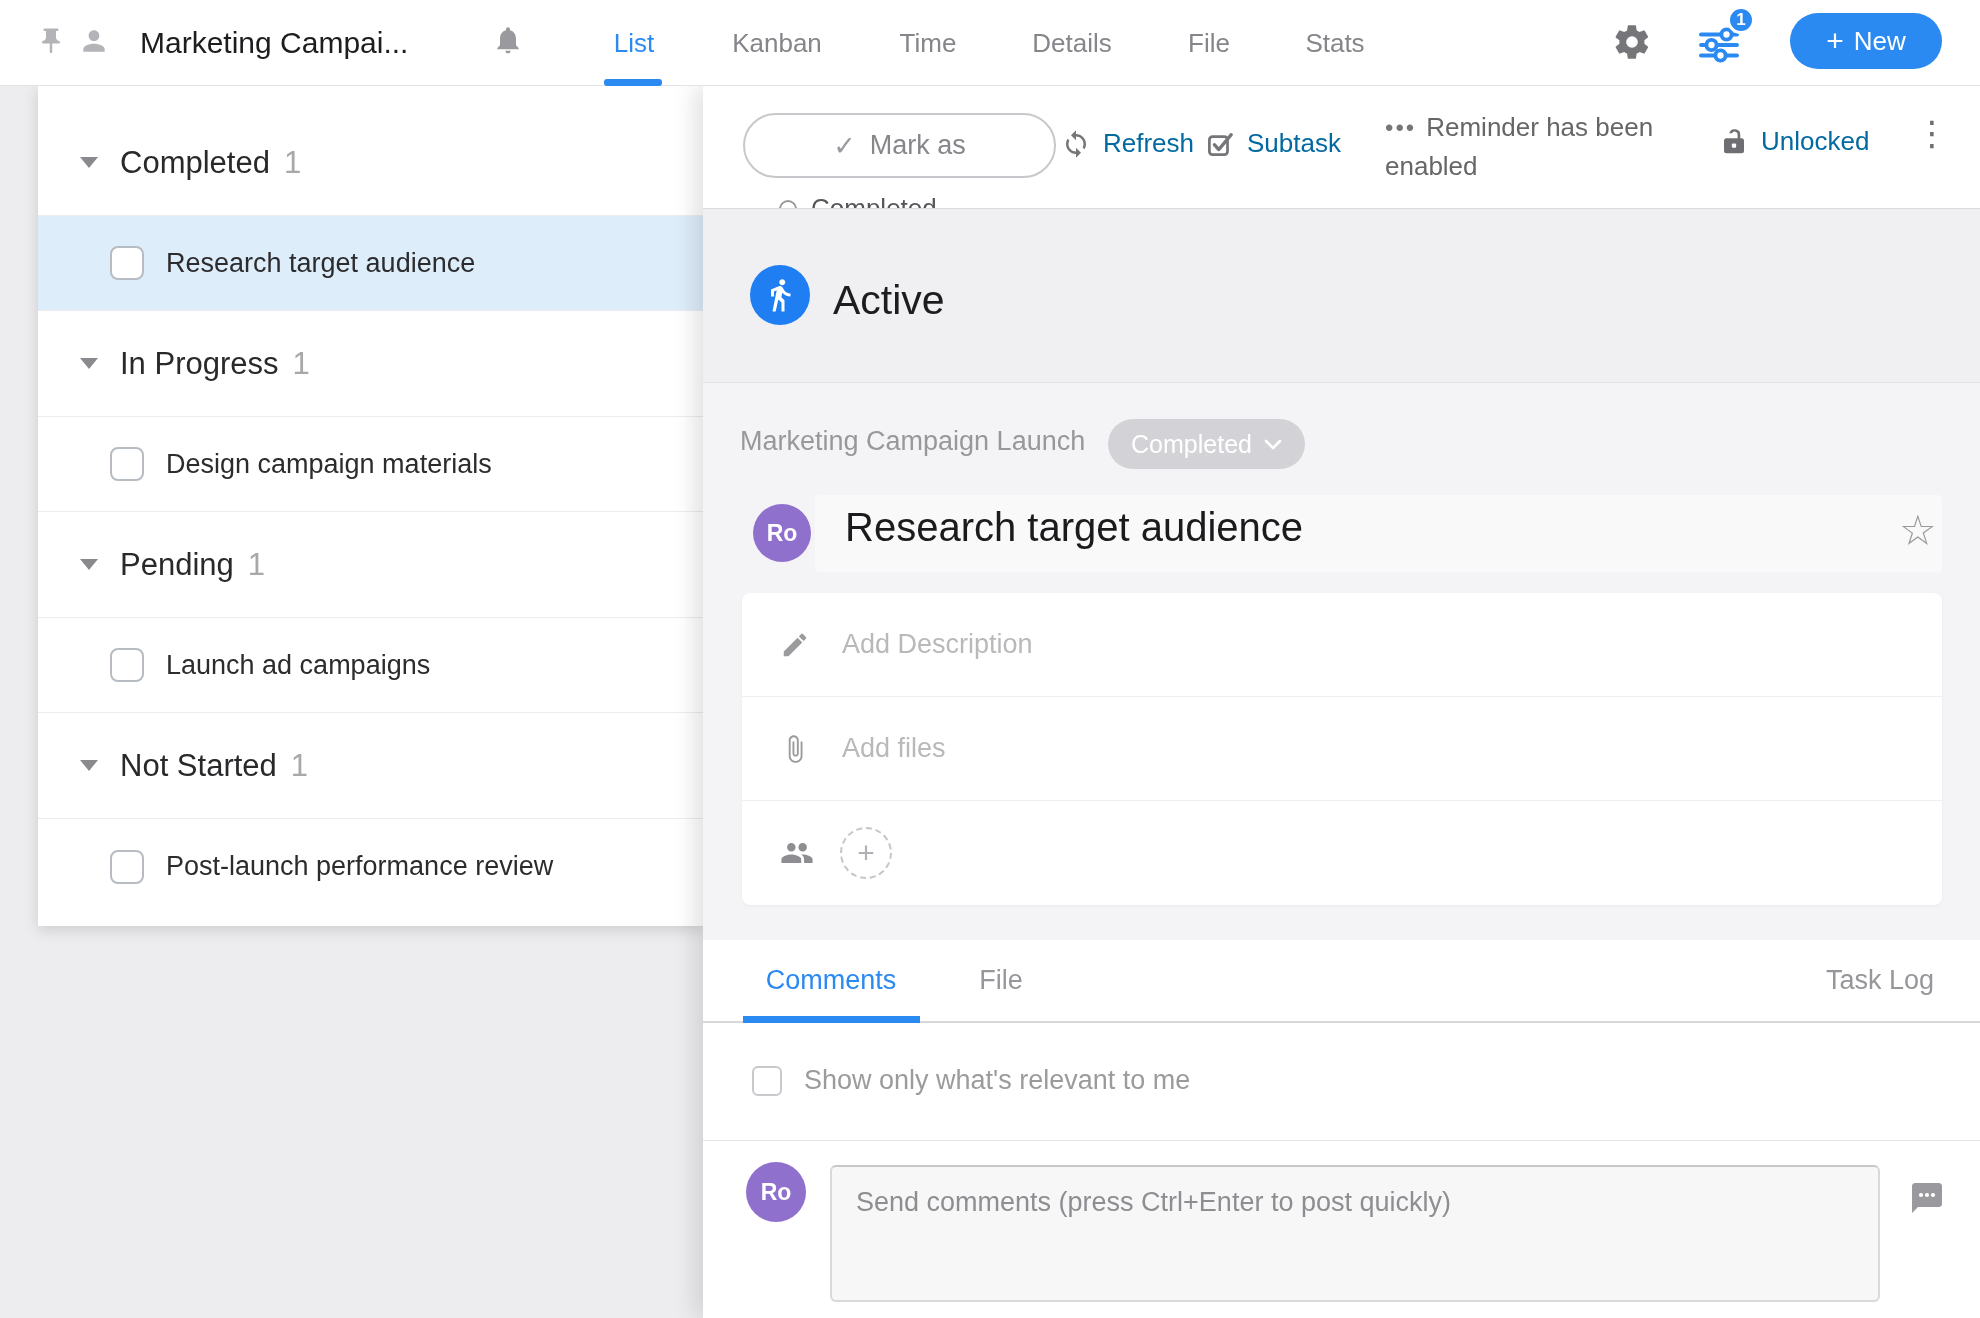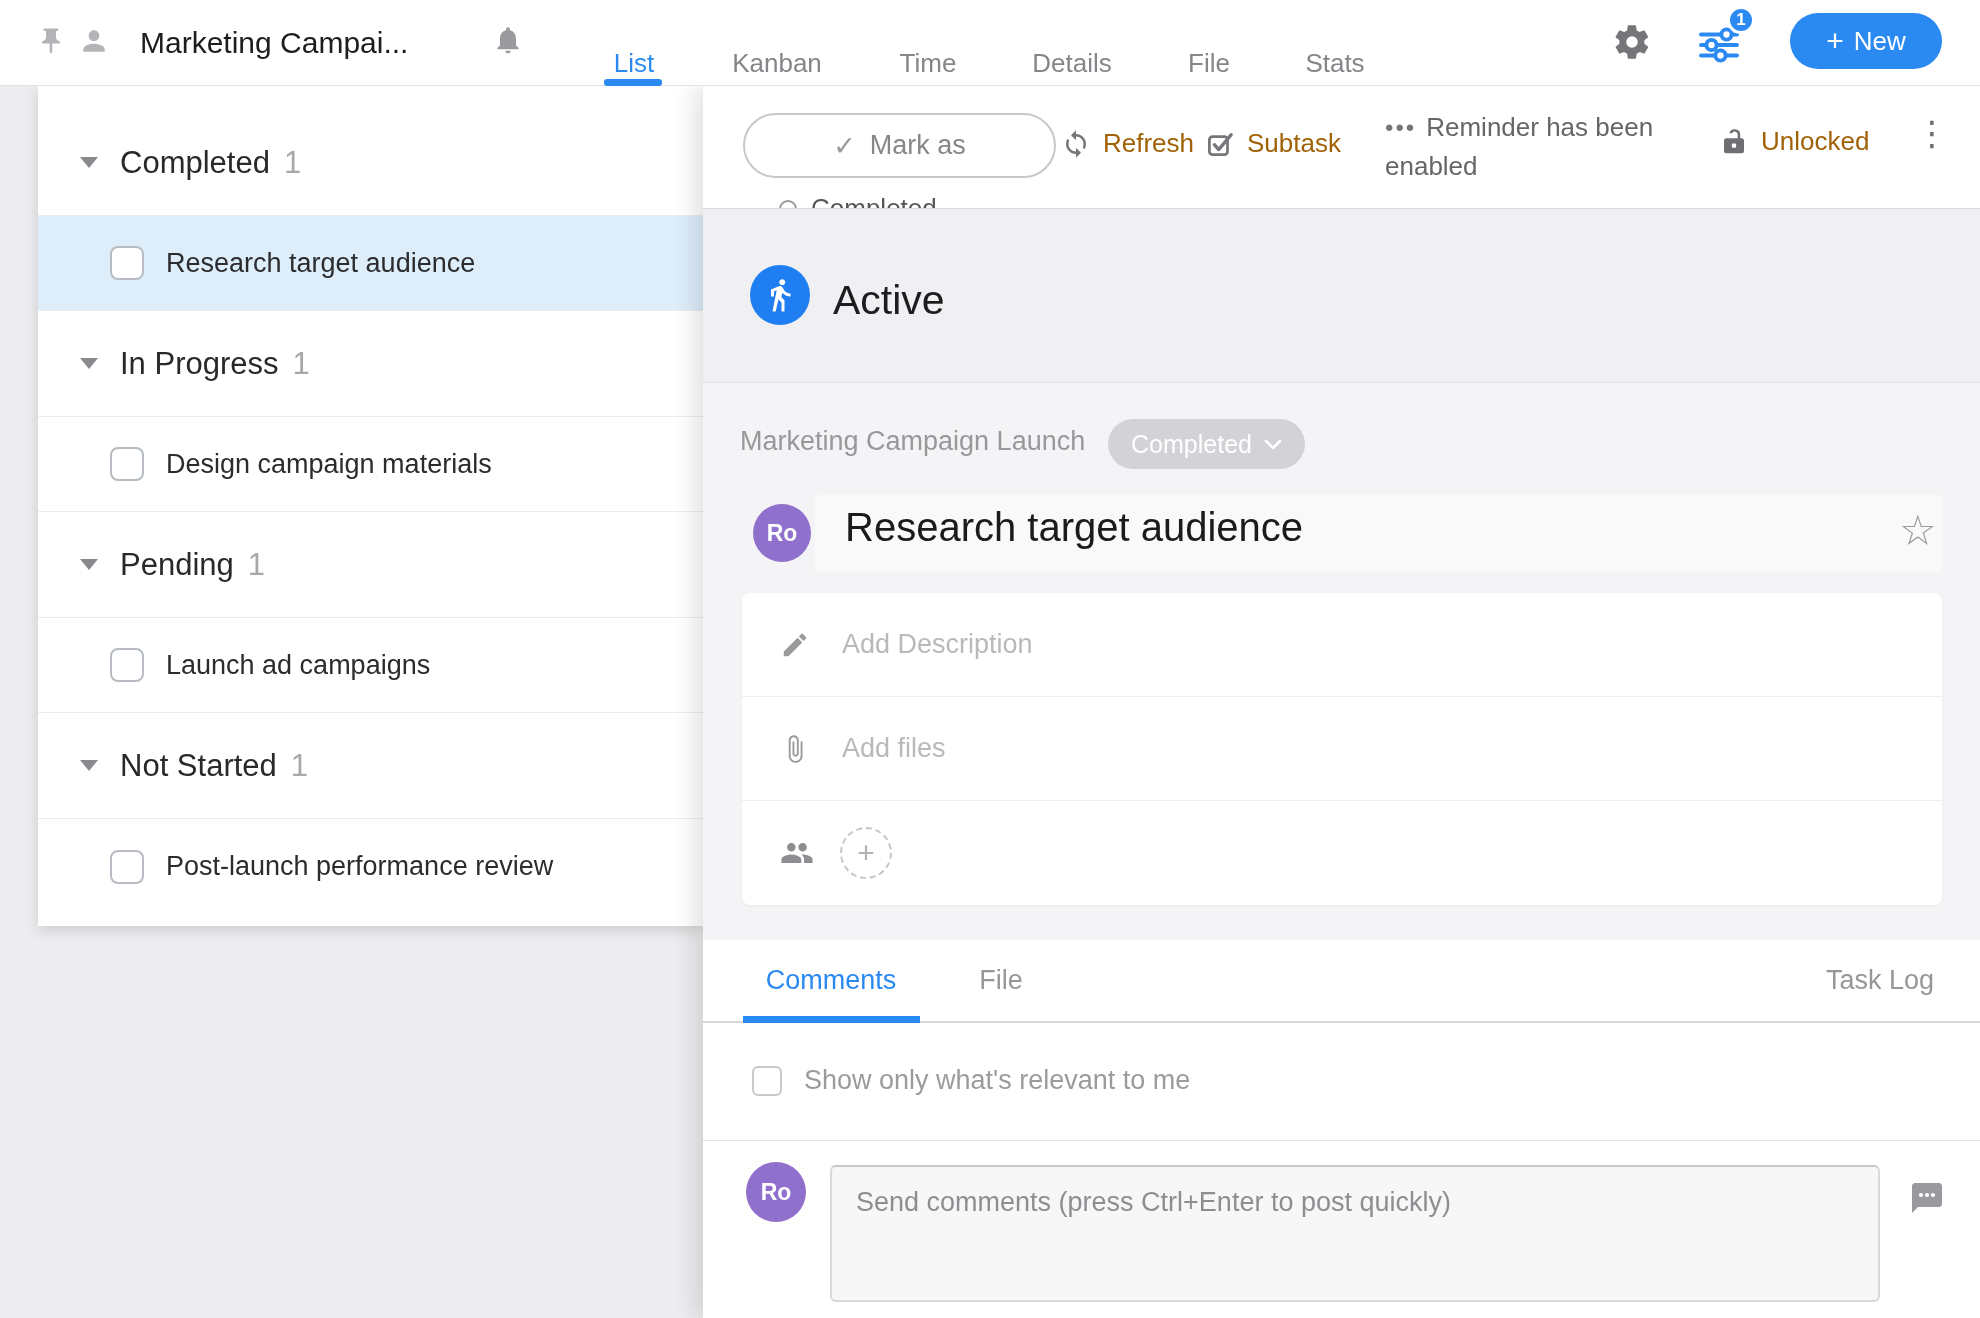--- a/index.html
+++ b/index.html
@@ -10,21 +10,21 @@
   
   .topnav { position:absolute; left:0; top:0; width:1980px; height:86px; background:#fff;
             border-bottom:1px solid #e3e3e6; z-index:30; }
   .nav-icon { position:absolute; top:26px; }
   .pin-ic   { left:36px; }
   .person-ic{ left:78px; top:25px; }
   .bell-ic  { left:492px; top:24px; }
   .proj-title { position:absolute; left:140px; top:0; height:86px; line-height:86px;
                 font-size:30px; color:#1d1d20; }
   .nav-tab { position:absolute; top:0; height:86px; line-height:86px; transform:translateX(-50%);
-             font-size:26px; color:#85858a; cursor:pointer;margin-top:20px; }
+             font-size:26px; color:#85858a; cursor:pointer; }
   .nav-tab.active { color:#2b8af2; }
   .tab-underline { position:absolute; left:604px; top:79px; width:58px; height:7px;
                    background:#2b8af2; border-radius:3px; }
   .gear-btn { position:absolute; left:1612px; top:22px; width:42px; height:42px; }
   .filter-btn { position:absolute; left:1698px; top:27px; width:42px; height:36px; }
   .filter-badge { position:absolute; left:1727px; top:6px; min-width:28px; height:28px;
                   background:#2b8af2; border:3px solid #fff; border-radius:14px; color:#fff;
                   font-size:17px; font-weight:bold; text-align:center; line-height:22px; }
   .new-btn { position:absolute; left:1790px; top:13px; width:152px; height:56px; border-radius:28px;
              background:#2b8af2; color:#fff; display:flex; align-items:center; justify-content:center;
@@ -52,21 +52,21 @@
            box-shadow:-8px 0 22px rgba(0,0,0,.12); z-index:20; }
 
   
   .toolbar { position:absolute; left:0; top:0; width:100%; height:122px; overflow:hidden; background:#fff; }
   .markas-pill { position:absolute; left:40px; top:27px; width:313px; height:65px; border:2px solid #c8c8cc;
                  border-radius:33px; display:flex; align-items:center; justify-content:center; gap:14px;
                  cursor:pointer; background:#fff; }
   .markas-check { font-size:27px; color:#9a9a9e; }
   .markas-label { font-size:27px; color:#87878b; }
   .tool-item { position:absolute; display:flex; align-items:center; gap:12px; font-size:26px;
-               color:#a16207; cursor:pointer; }
+               color:#0369a1; cursor:pointer; }
   .tool-refresh { left:358px; top:42px; }
   .tool-subtask { left:502px; top:42px; }
   .tool-reminder { position:absolute; left:682px; top:22px; width:272px; font-size:26px; color:#666;
                    line-height:38px; cursor:pointer; }
   .rem-dots { color:#76767a; letter-spacing:2px; font-size:24px; margin-right:10px; }
   .tool-lock { left:1016px; top:40px; }
   .kebab { position:absolute; left:1212px; top:28px; font-size:34px; color:#6f6f73; cursor:pointer;
            line-height:38px; }
   .clipped-opt { position:absolute; left:76px; top:107px; display:flex; align-items:center; gap:14px;
                  font-size:26px; color:#55555a; white-space:nowrap; }

